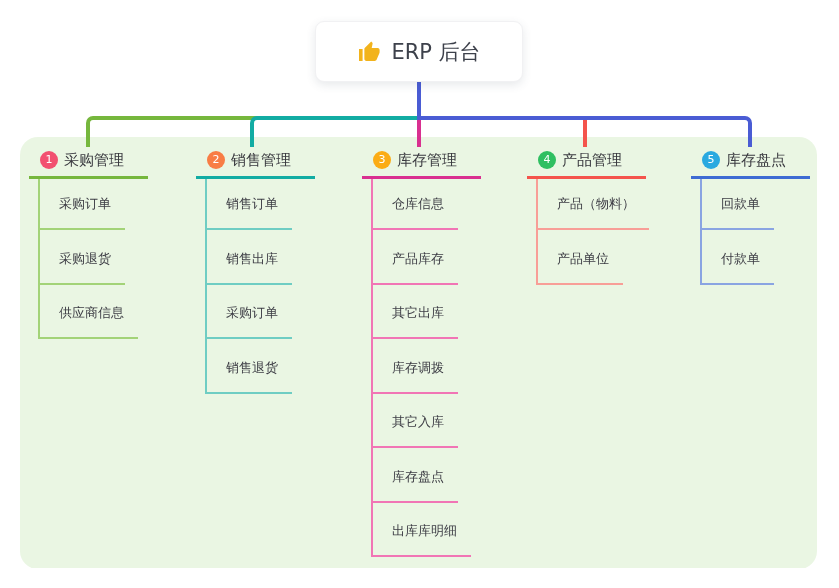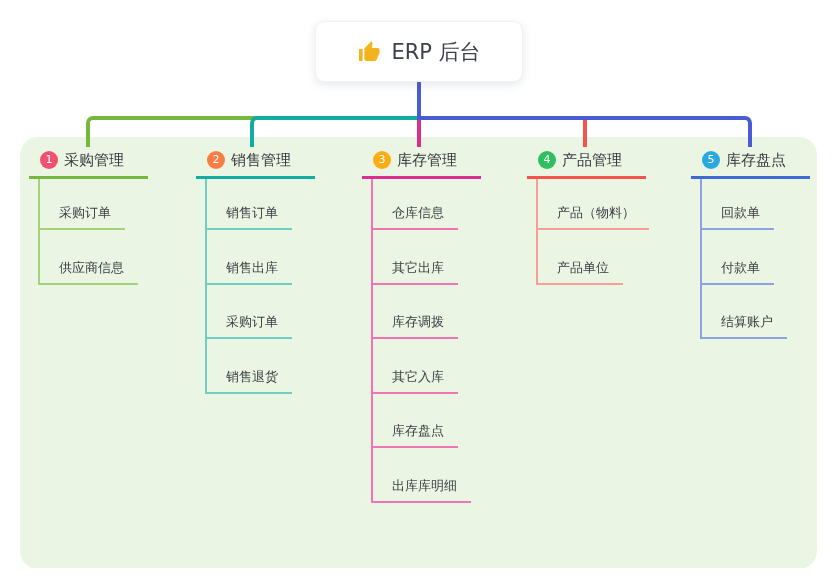--- a/index.html
+++ b/index.html
@@ -46,21 +46,21 @@
   .badge {
     width: 18px; height: 18px; min-width: 18px; border-radius: 50%;
     background: var(--badge); color: #fff; font-size: 11px;
     display: flex; align-items: center; justify-content: center;
   }
   .children { margin-left: 9px; border-left: 2px solid var(--sub); }
   .child { height: 54.5px; display: flex; align-items: flex-end; cursor: pointer; }
   .child:first-child { height: 51px; }
   .child > span {
     font-size: 13px; color: #3c3c44; line-height: 16px;
-    padding: 0 14px 7px 19px; border-bottom: 2px solid var(--sub);
+    padding: 0 14px 16px 19px; border-bottom: 2px solid var(--sub);
     white-space: nowrap;
   }
 </style>
 </head>
 <body>
 
 <div class="stage" style="--stem: #4a5cd4; --rail: #4a5cd4; --c1: #76b73d; --c2: #12aca3; --c3: #d93090; --c4: #f4544c; --c5: #3e6bd3;">
 
   <div class="panel" style="background: rgb(234, 246, 227);"></div>
 
@@ -83,20 +83,23 @@
   <div class="branch" id="branch-0" style="--main: #76b73d; --sub: #a3d378; --badge: #f25070;">
     <div class="branch-title">
       <span class="badge">1</span>
       <span>采购管理</span>
     </div>
     <div class="children">
       <div class="child">
           <span>采购订单</span>
         </div>
       <div class="child">
+          <span>采购退货</span>
+        </div>
+      <div class="child">
           <span>供应商信息</span>
         </div>
     </div>
   </div>
 
   <div class="branch" id="branch-1" style="--main: #12aca3; --sub: #6fcdc3; --badge: #f87d45;">
     <div class="branch-title">
       <span class="badge">2</span>
       <span>销售管理</span>
     </div>
@@ -117,20 +120,23 @@
   </div>
 
   <div class="branch" id="branch-2" style="--main: #d93090; --sub: #f175b5; --badge: #fbac15;">
     <div class="branch-title">
       <span class="badge">3</span>
       <span>库存管理</span>
     </div>
     <div class="children">
       <div class="child">
           <span>仓库信息</span>
+        </div>
+      <div class="child">
+          <span>产品库存</span>
         </div>
       <div class="child">
           <span>其它出库</span>
         </div>
       <div class="child">
           <span>库存调拨</span>
         </div>
       <div class="child">
           <span>其它入库</span>
         </div>
@@ -163,19 +169,16 @@
       <span class="badge">5</span>
       <span>库存盘点</span>
     </div>
     <div class="children">
       <div class="child">
           <span>回款单</span>
         </div>
       <div class="child">
           <span>付款单</span>
         </div>
-      <div class="child">
-          <span>结算账户</span>
-        </div>
     </div>
   </div>
 
 </div>
 
 </body></html>

